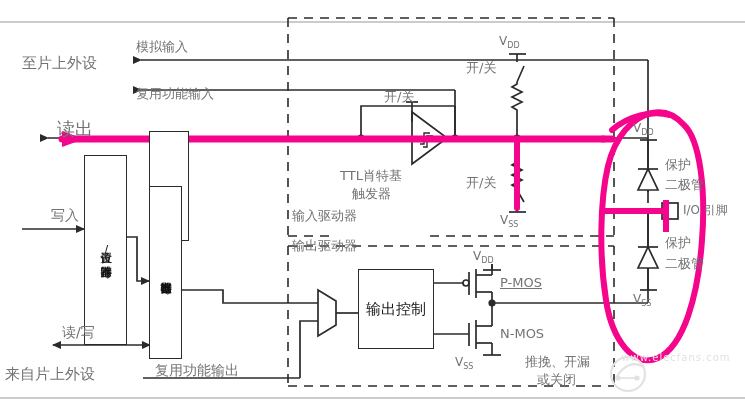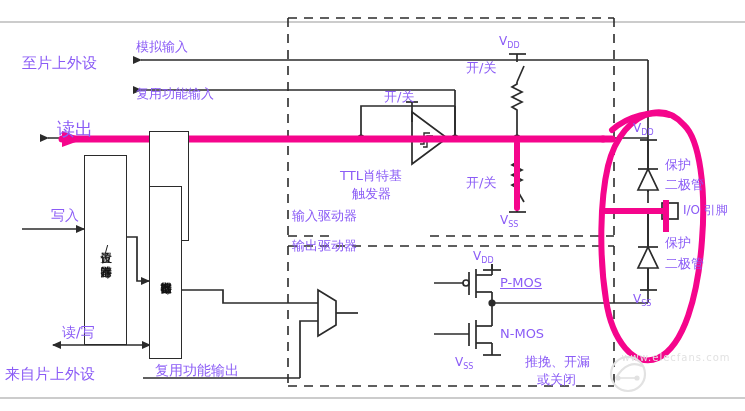--- a/index.html
+++ b/index.html
@@ -3,21 +3,21 @@
 <meta charset="utf-8">
 <style>
   html,body{margin:0;padding:0;background:#ffffff;}
   body{
     width:745px;height:411px;position:relative;overflow:hidden;
     font-family:"DejaVu Sans","Liberation Sans",sans-serif;
     color:#1a1a1a;
   }
   .stage{position:absolute;left:0;top:0;width:745px;height:411px;}
   svg.layer{position:absolute;left:0;top:0;width:745px;height:411px;}
-  .lbl{position:absolute;white-space:nowrap;line-height:1.05;color:#8b5cf6;}
+  .lbl{position:absolute;white-space:nowrap;line-height:1.05;color:#737373;}
   .vlbl{position:absolute;writing-mode:vertical-rl;text-orientation:upright;
         white-space:nowrap;line-height:1;color:#111;}
   .box{position:absolute;border:1.5px solid #2b2b2b;background:#fff;box-sizing:border-box;}
   .ctr{display:flex;align-items:center;justify-content:center;text-align:center;}
   .sub{font-size:8px;vertical-align:sub;}
   .wm{position:absolute;color:#d9d9d9;font-size:15px;letter-spacing:1px;
       font-family:"DejaVu Serif","Liberation Serif",serif;white-space:nowrap;}
   .brand{position:absolute;color:#e2e2e2;white-space:nowrap;text-align:center;}
   .brandcn{font-size:17px;letter-spacing:2px;display:block;}
   .brandurl{font-size:10px;letter-spacing:1px;display:block;}
@@ -237,20 +237,23 @@
   </div>
 
   <div class="box ctr" style="left:149px;top:131px;width:40px;height:110px;">
     <span class="vlbl" style="left:50%;top:50%;transform:translate(-50%,-50%);font-size:11.5px;">输入数据寄存器</span>
   </div>
 
   <div class="box ctr" style="left:149px;top:186px;width:33px;height:173px;">
     <span class="vlbl" style="left:50%;top:50%;transform:translate(-50%,-50%);font-size:11.5px;">输出数据寄存器</span>
   </div>
 
+  <div class="box ctr" style="left:358px;top:269px;width:76px;height:80px;flex-direction:column;">
+    <span style="font-size:15px;">输出控制</span>
+  </div>
 
   <div class="lbl" style="left:22px;top:56px;font-size:15px;">至片上外设</div>
   <div class="lbl" style="left:5px;top:367px;font-size:15px;">来自片上外设</div>
 
   <div class="lbl" style="left:136px;top:40px;font-size:13px;">模拟输入</div>
   <div class="lbl" style="left:136px;top:87px;font-size:13px;">复用功能输入</div>
   <div class="lbl" style="left:155px;top:363px;font-size:14px;">复用功能输出</div>
 
   <div class="lbl" style="left:57px;top:120px;font-size:18px;">读出</div>
   <div class="lbl" style="left:23px;top:208px;font-size:14px;margin-left:28px;">写入</div>

